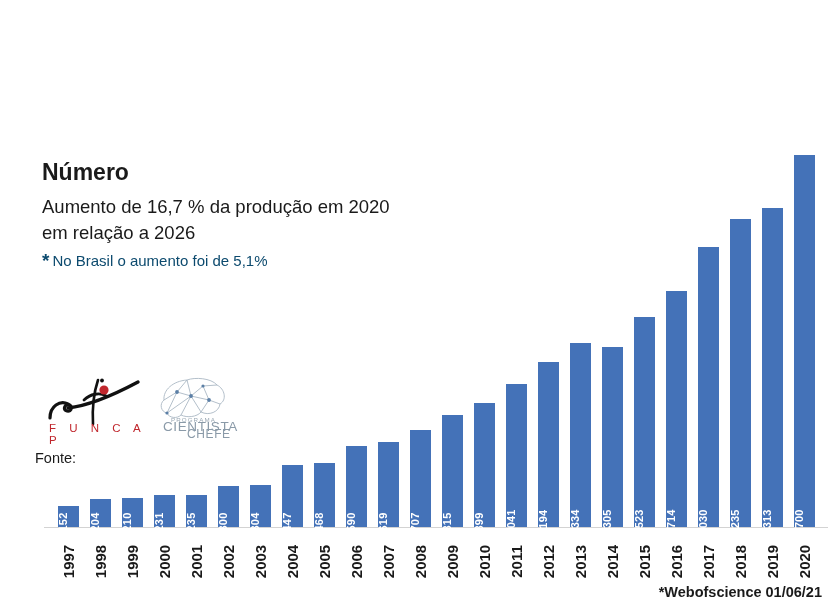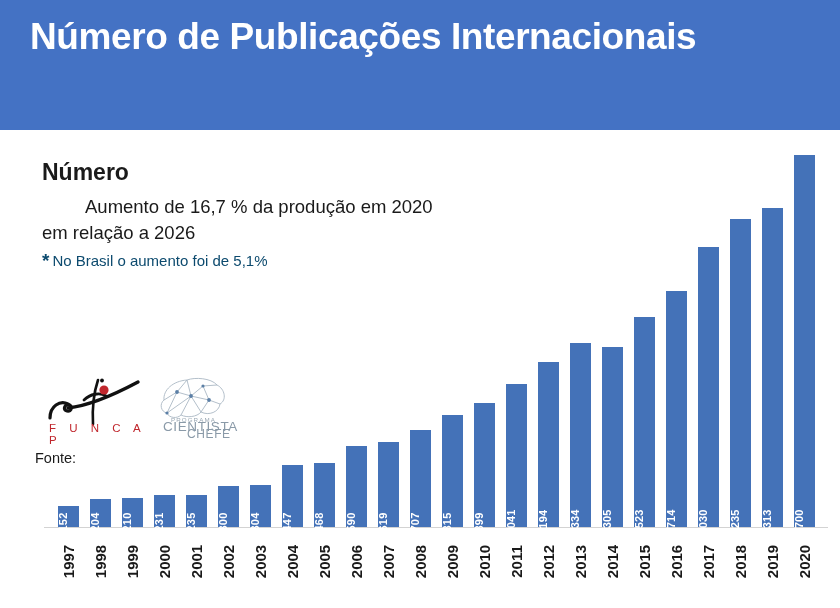--- a/index.html
+++ b/index.html
@@ -50,21 +50,20 @@
     font-weight: bold;
     color: #1a1a1a;
   }
   #growth-line1 {
     position: absolute;
     left: 42px;
     top: 196px;
     font-size: 18.5px;
     color: #1a1a1a;
     white-space: nowrap;
-    margin-left: 43px;
   }
   #growth-line2 {
     position: absolute;
     left: 42px;
     top: 222px;
     font-size: 18.5px;
     color: #1a1a1a;
     white-space: nowrap;
   }
   #brazil-note {
@@ -190,23 +189,20 @@
     font-weight: bold;
     color: #1a1a1a;
     white-space: nowrap;
   }
 </style>
 </head>
 <body>
 
 <div id="slide">
 
-  <div id="header-banner">
-    <div id="header-title">Número de Publicações Internacionais</div>
-  </div>
 
   <div id="state-name">Número</div>
   <div id="growth-line1">Aumento de 16,7 % da produção em 2020</div>
   <div id="growth-line2">em relação a 2026</div>
   <div id="brazil-note">
     <span class="asterisk">*</span><span>No Brasil o aumento foi de 5,1%</span>
   </div>
 
   <div id="logo-row">
 
@@ -401,14 +397,15 @@
         <div class="year-label" style="left: 596px;"><span>2014</span></div>
         <div class="year-label" style="left: 628px;"><span>2015</span></div>
         <div class="year-label" style="left: 660px;"><span>2016</span></div>
         <div class="year-label" style="left: 692px;"><span>2017</span></div>
         <div class="year-label" style="left: 724px;"><span>2018</span></div>
         <div class="year-label" style="left: 756px;"><span>2019</span></div>
         <div class="year-label" style="left: 788px;"><span>2020</span></div>
       </div>
   </div>
 
+  <div id="footer-source">*Webofscience 01/06/21</div>
 
 </div>
 
 </body></html>

